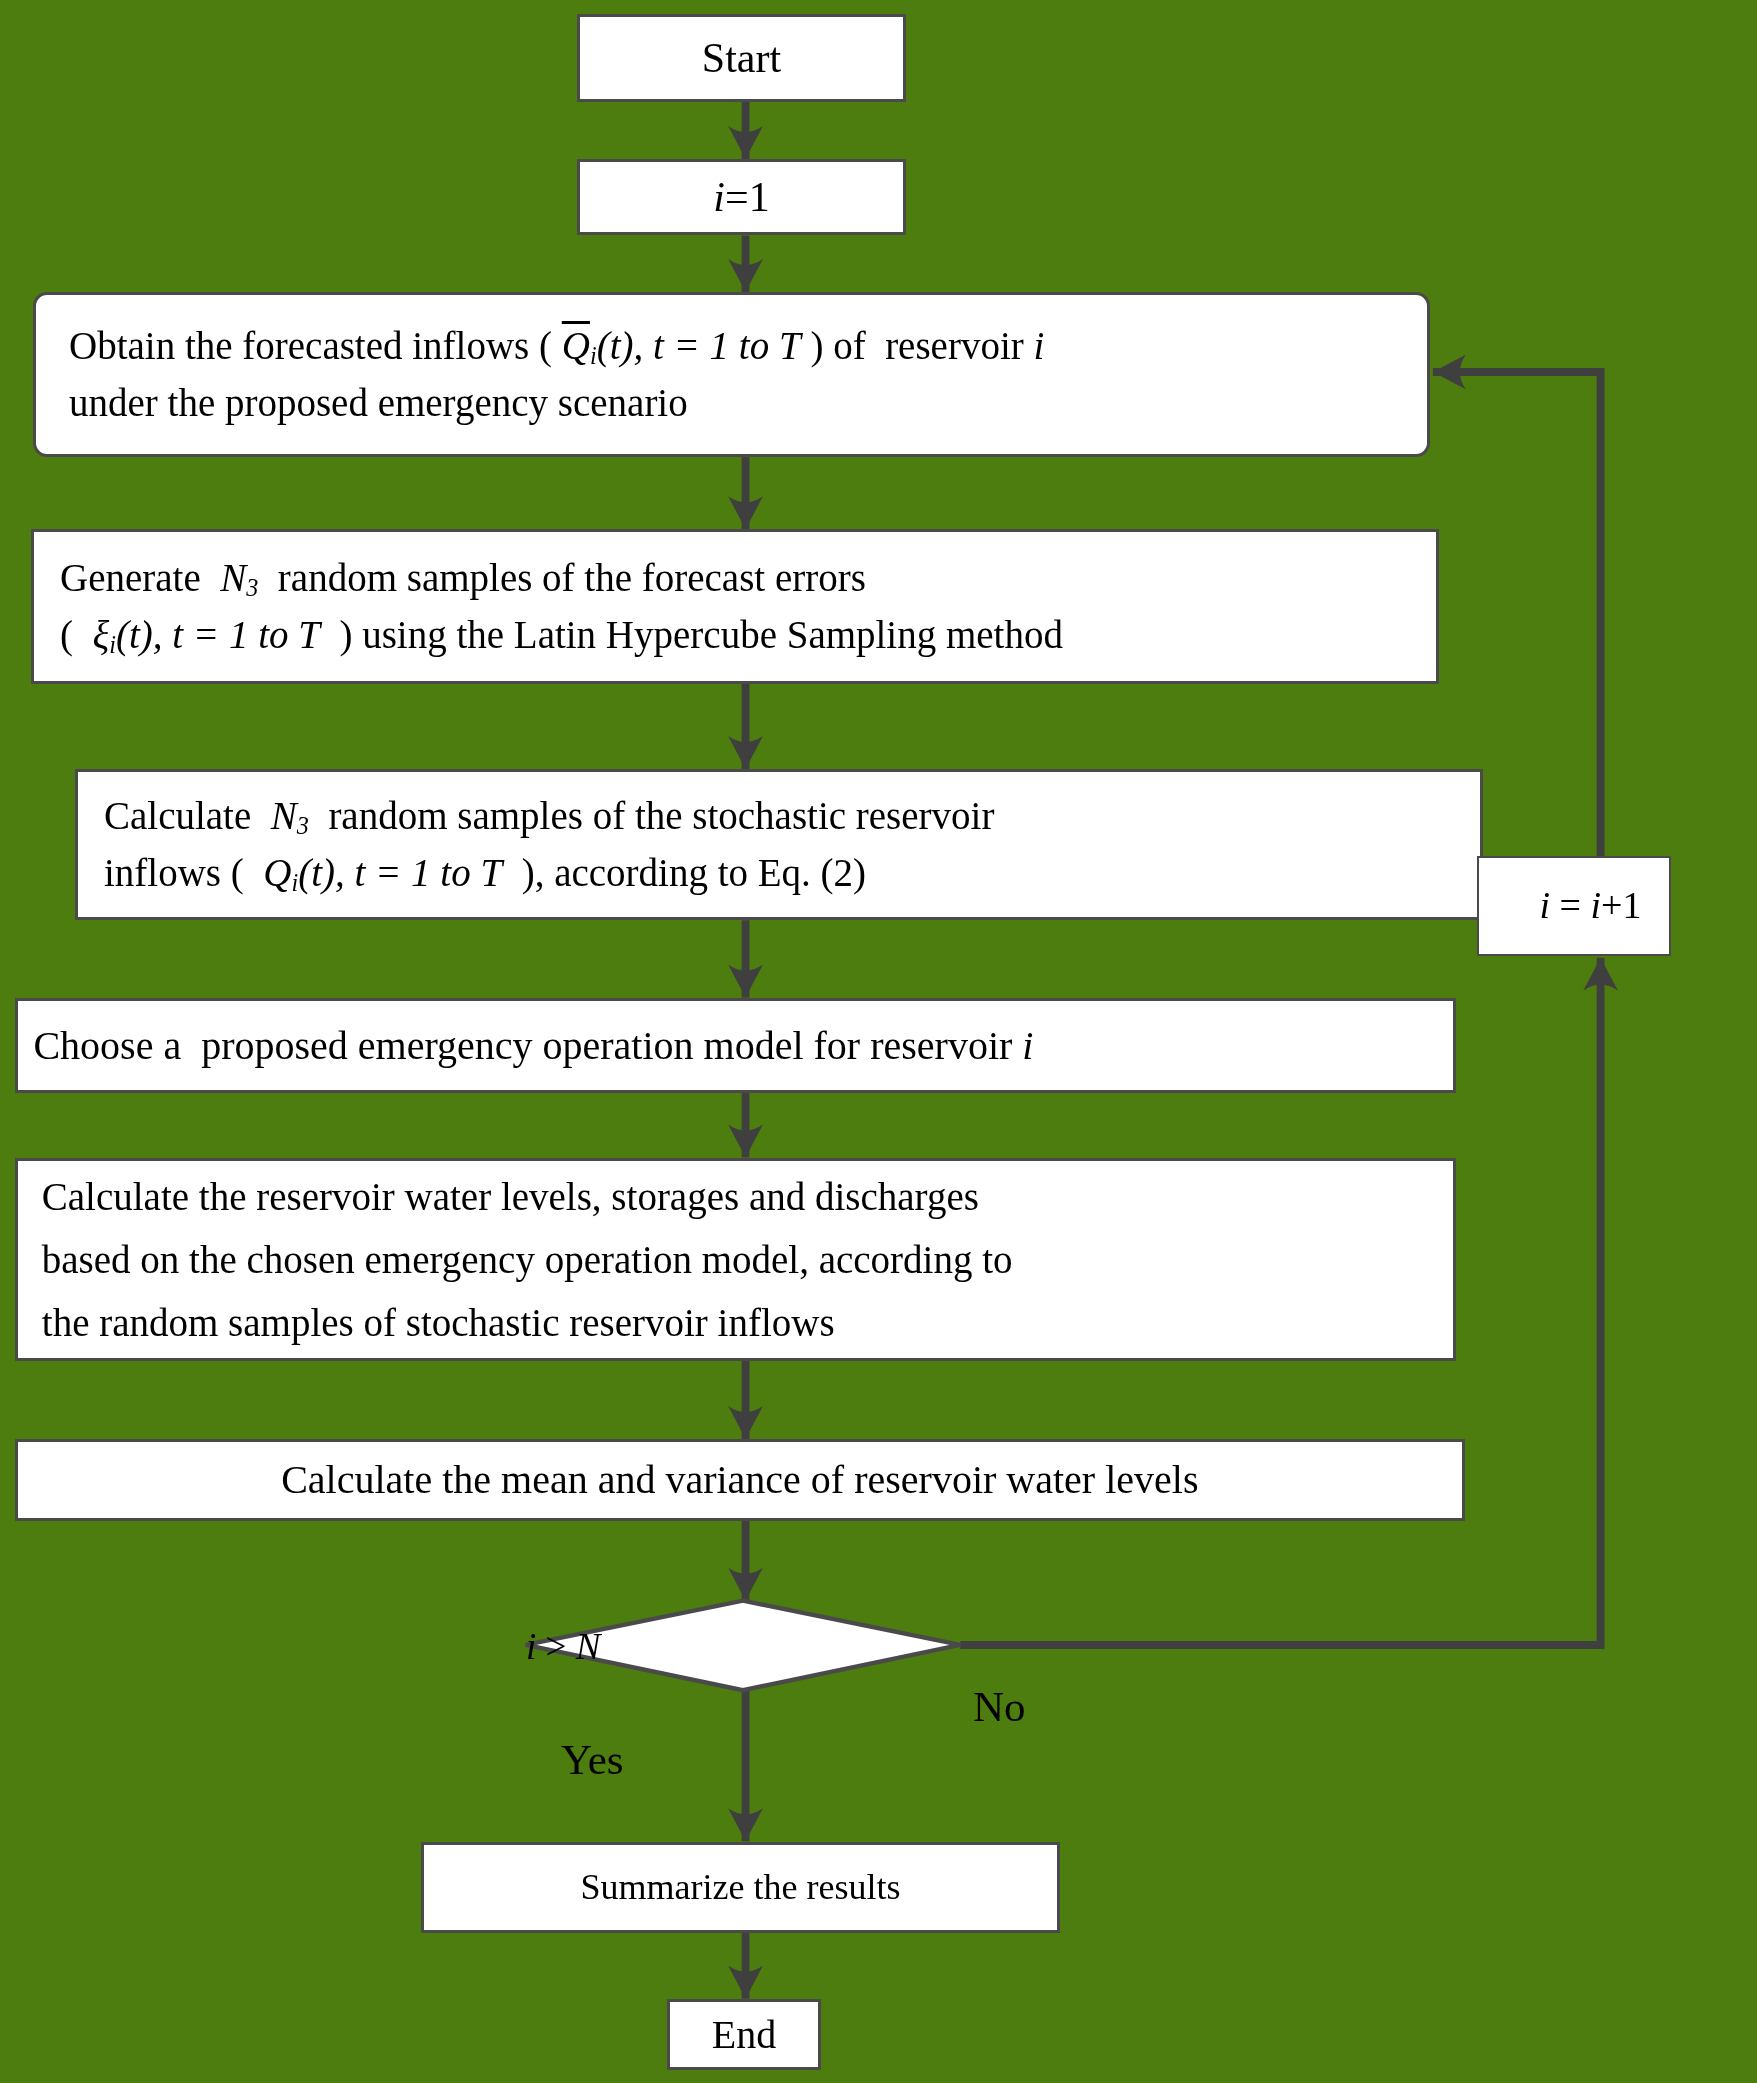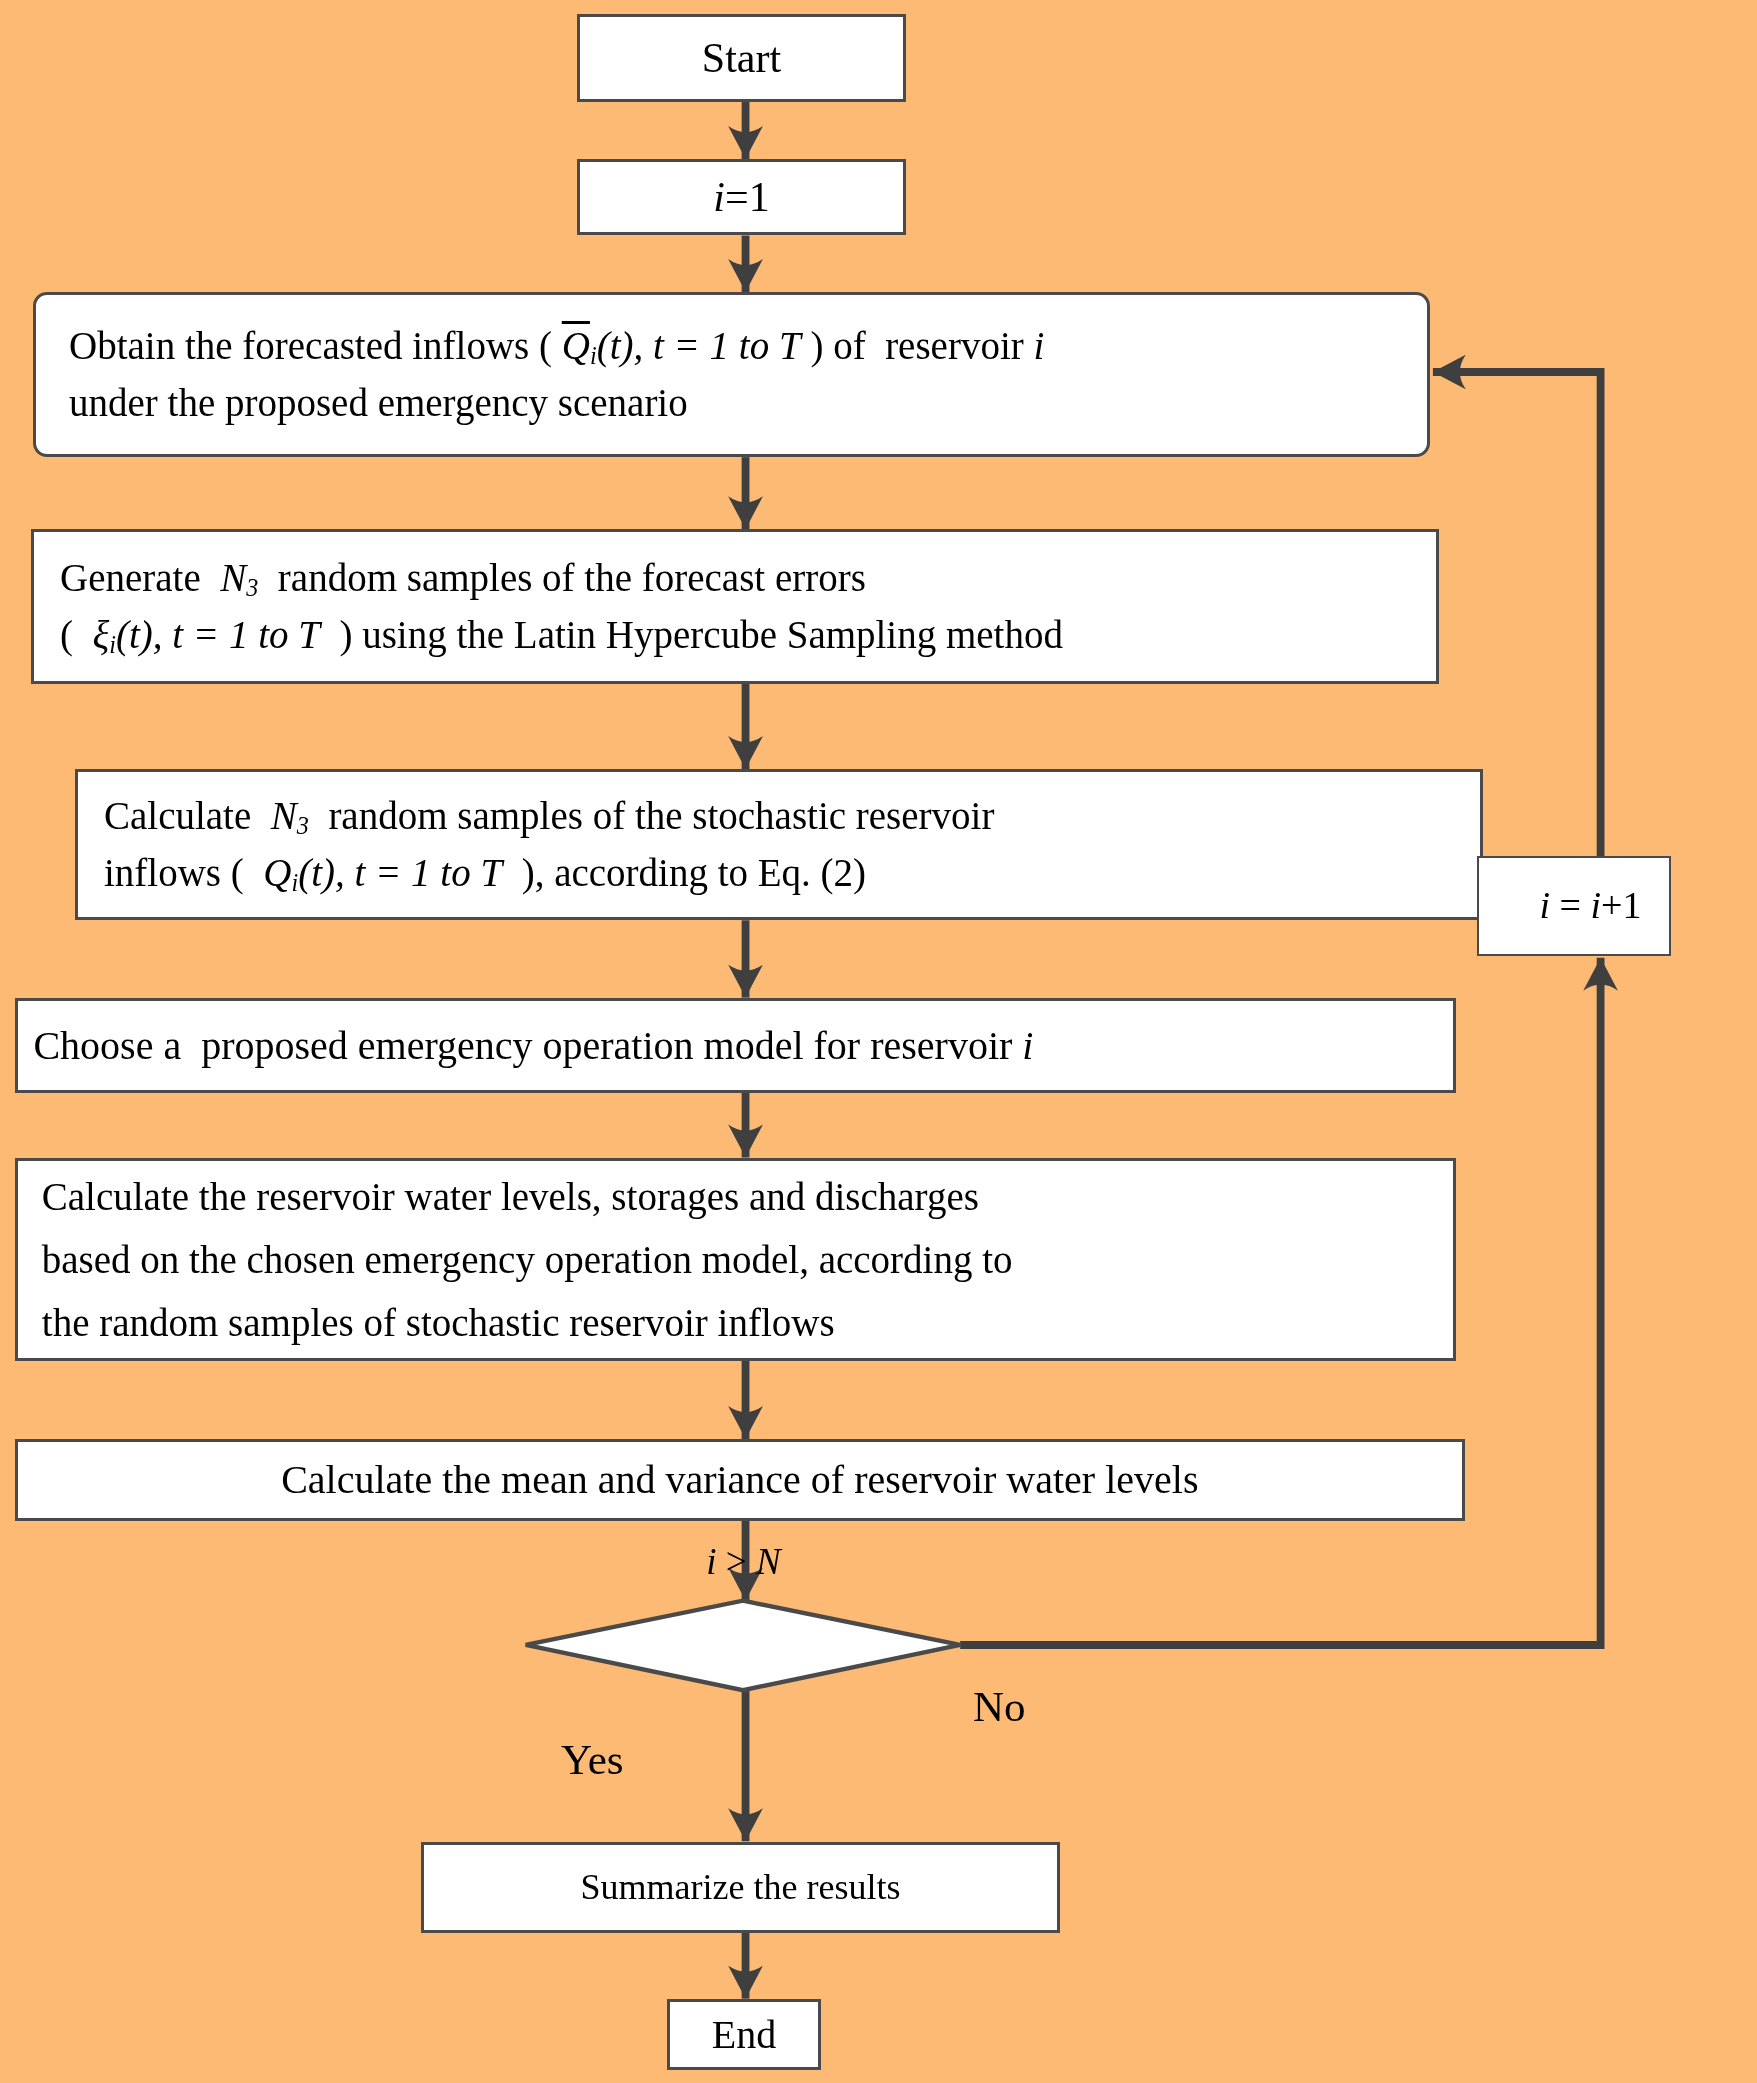--- a/index.html
+++ b/index.html
@@ -1,39 +1,39 @@
 <!DOCTYPE html>
 <html style="font-size:14px"><head>
 <meta charset="utf-8">
 <title>Flowchart</title>
 <style>
   html,body{margin:0;padding:0;background:#ffffff;}
-  .canvas{position:relative;width:1757px;height:2083px;background:#fdba74;
+  .canvas{position:relative;width:1757px;height:2083px;background:#4d7c0f;
           font-family:"Liberation Serif","DejaVu Serif",serif;color:#000;}
   .wires{position:absolute;left:0;top:0;width:1757px;height:2083px;}
   .node{position:absolute;box-sizing:border-box;background:#fff;border:3.5px solid #4a4a4a;
         display:flex;flex-direction:column;justify-content:center;font-size:39px;line-height:1.45;}
   .line{white-space:pre-wrap;}
   .m{font-style:italic;}
   .sub{font-style:italic;font-size:0.62em;vertical-align:-0.22em;}
   .ob{font-style:italic;text-decoration:overline;}
   .center{text-align:center;}
   .n-start{left:577px;top:14px;width:329px;height:88px;font-size:42px;}
   .n-init{left:577px;top:159px;width:329px;height:76px;font-size:42px;}
   .n-obtain{left:33px;top:292px;width:1397px;height:165px;padding:0 22.6px 0 33px;border-radius:14px;}
   .n-generate{left:31px;top:529px;width:1408px;height:155px;padding:0 5px 0 26px;}
   .n-calcsamples{left:31px;top:769px;width:1408px;height:151px;padding:0 22.6px 0 26px;margin-left:44px;}
   .n-choose{left:14.8px;top:998px;width:1441px;height:95px;padding:0 8.7px 0 15.6px;font-size:40px;}
   .n-levels{left:14.8px;top:1158px;width:1441px;height:203px;padding:0 17.4px 0 24px;line-height:1.62;}
   .n-meanvar{left:14.8px;top:1439px;width:1450px;height:82px;font-size:40px;}
   .n-summarize{left:421px;top:1842px;width:639px;height:91px;font-size:36px;}
   .n-end{left:667px;top:1999px;width:154px;height:71px;font-size:40px;}
   .n-increment{left:1477px;top:856px;width:194px;height:100px;border-width:2.6px;font-size:38px;padding-left:33px;}
-  .diamond-label{position:absolute;left:526px;top:1516px;width:435px;height:90px;
-        display:flex;align-items:center;justify-content:center;font-size:37px;}
+  .diamond-label{position:absolute;left:526px;top:1601px;width:435px;height:90px;
+        display:flex;align-items:center;font-size:37px;}
   .branch-label{position:absolute;font-size:43px;text-align:center;}
   .l-yes{left:561px;top:1735px;}
   .l-no{left:973px;top:1682px;}
 </style>
 </head>
 <body>
 
 <div class="canvas">
 
   <svg class="wires" viewBox="0 0 2022 2397">

